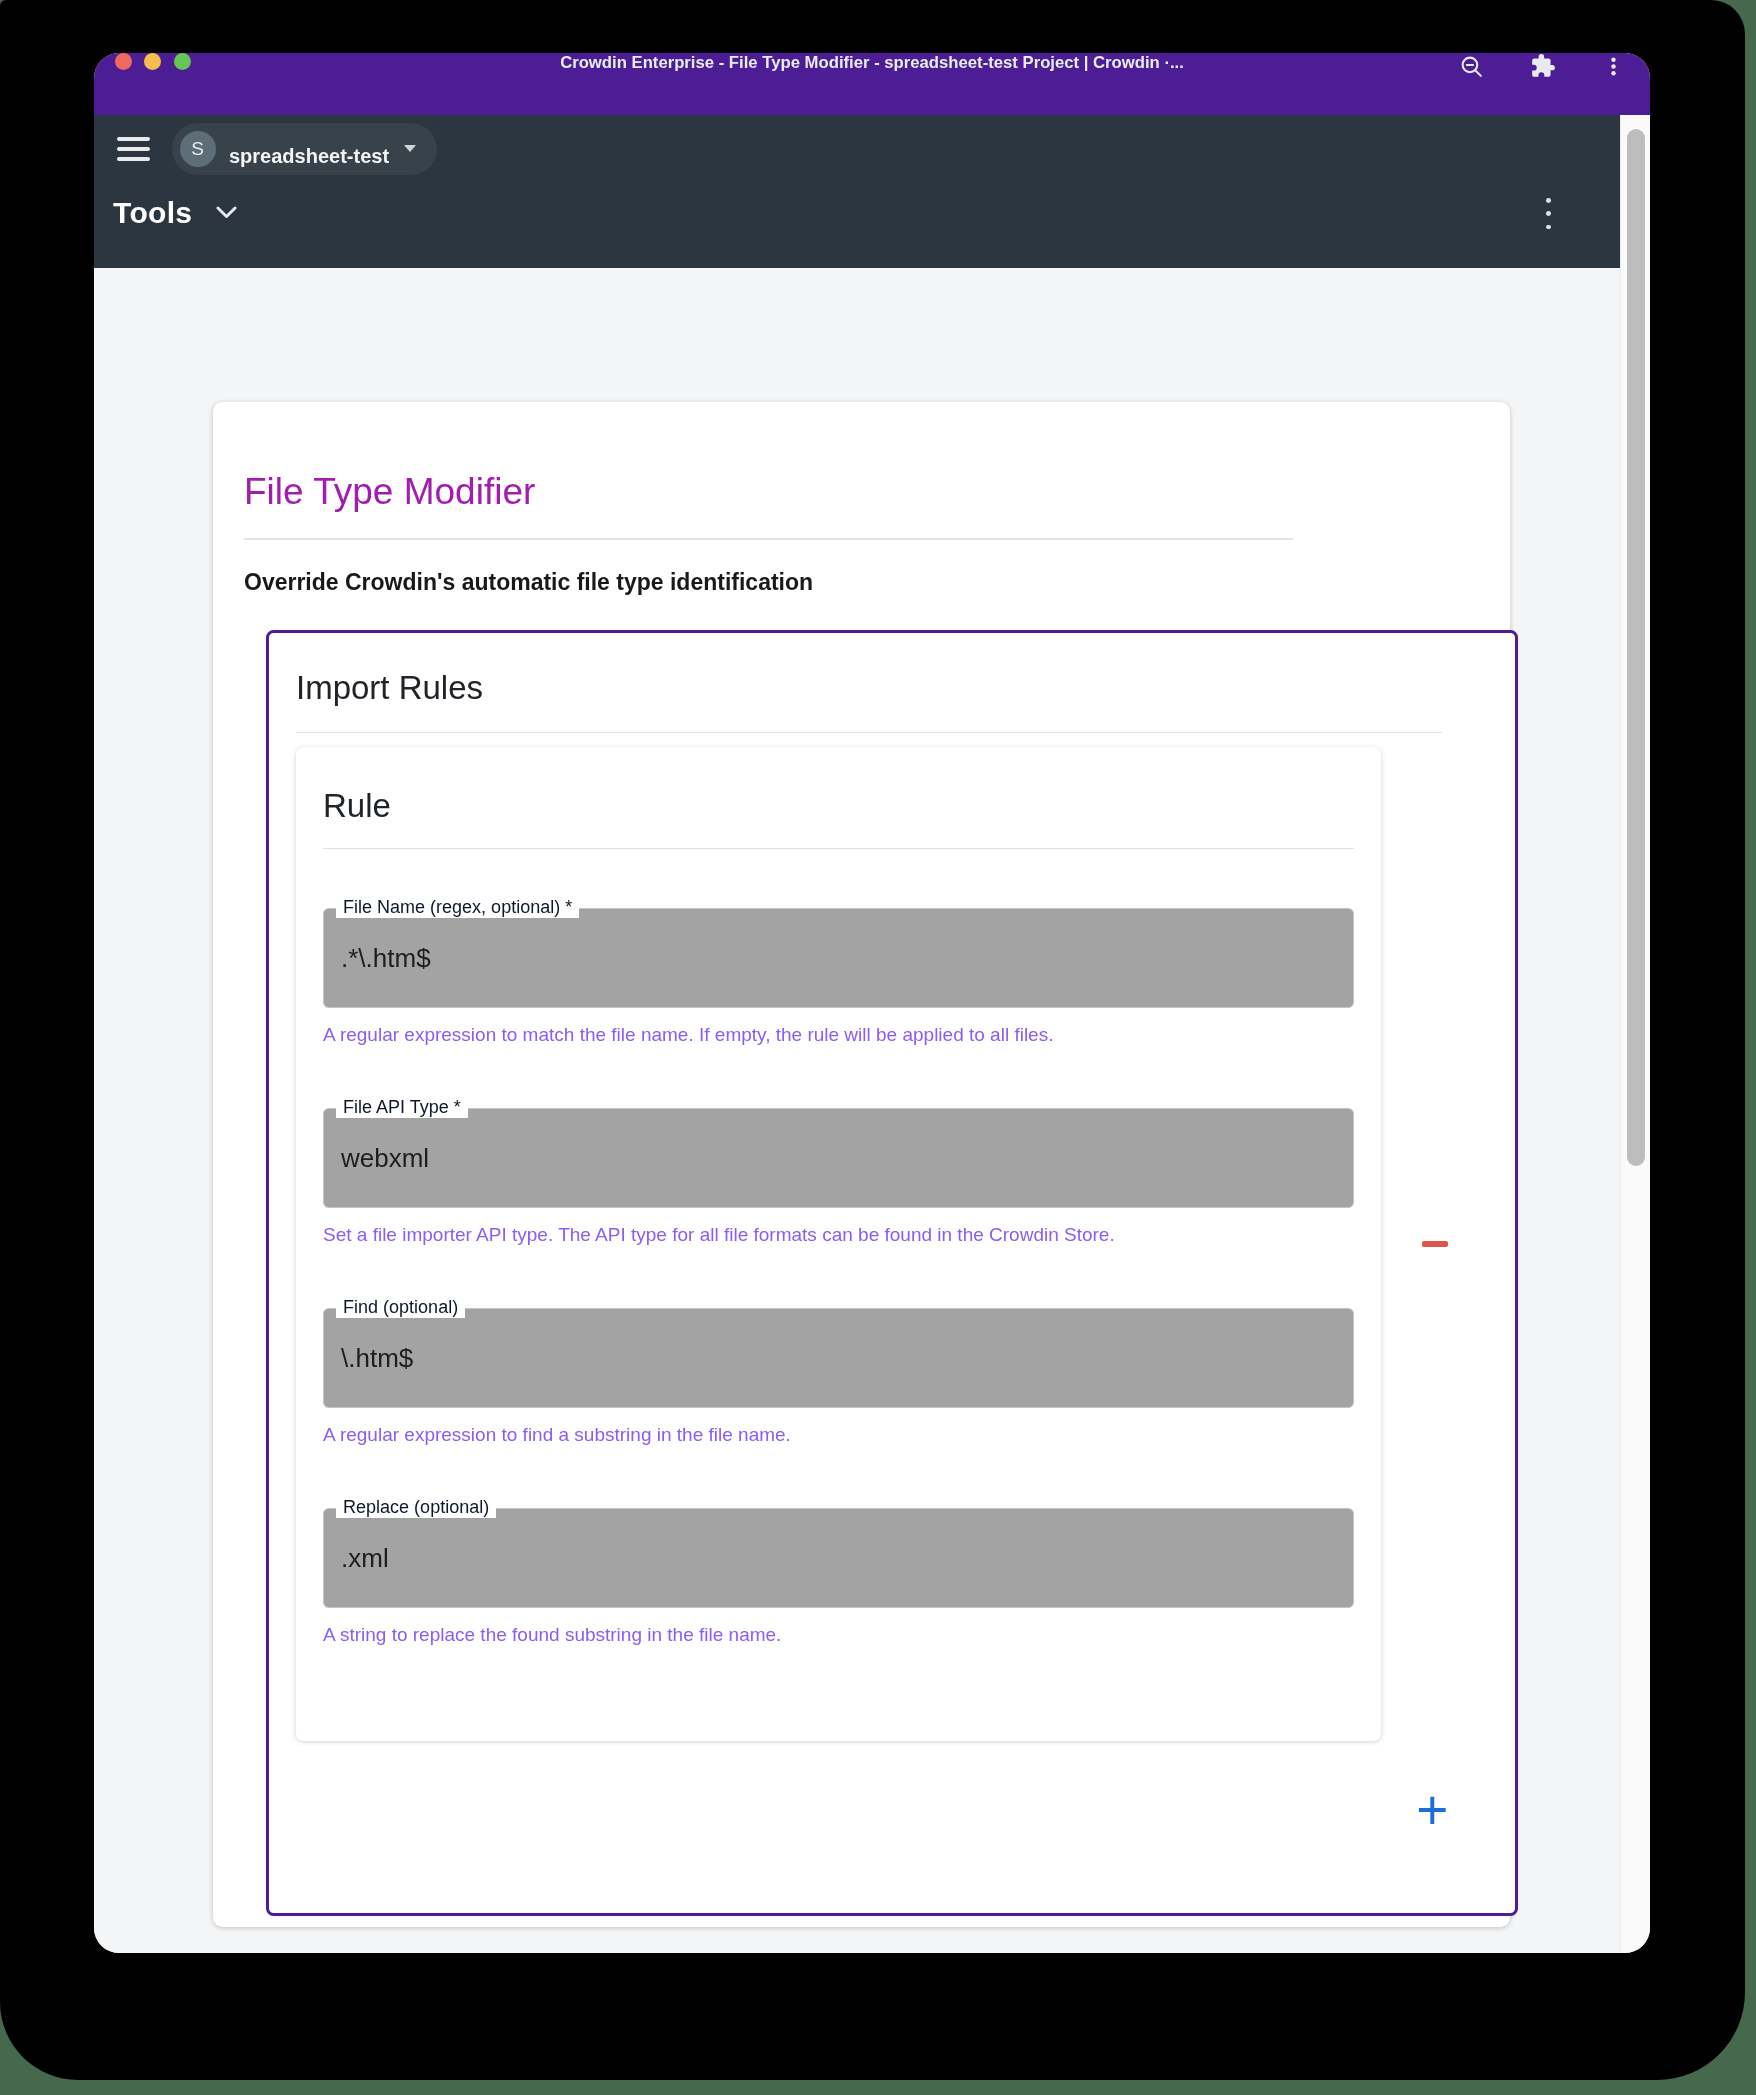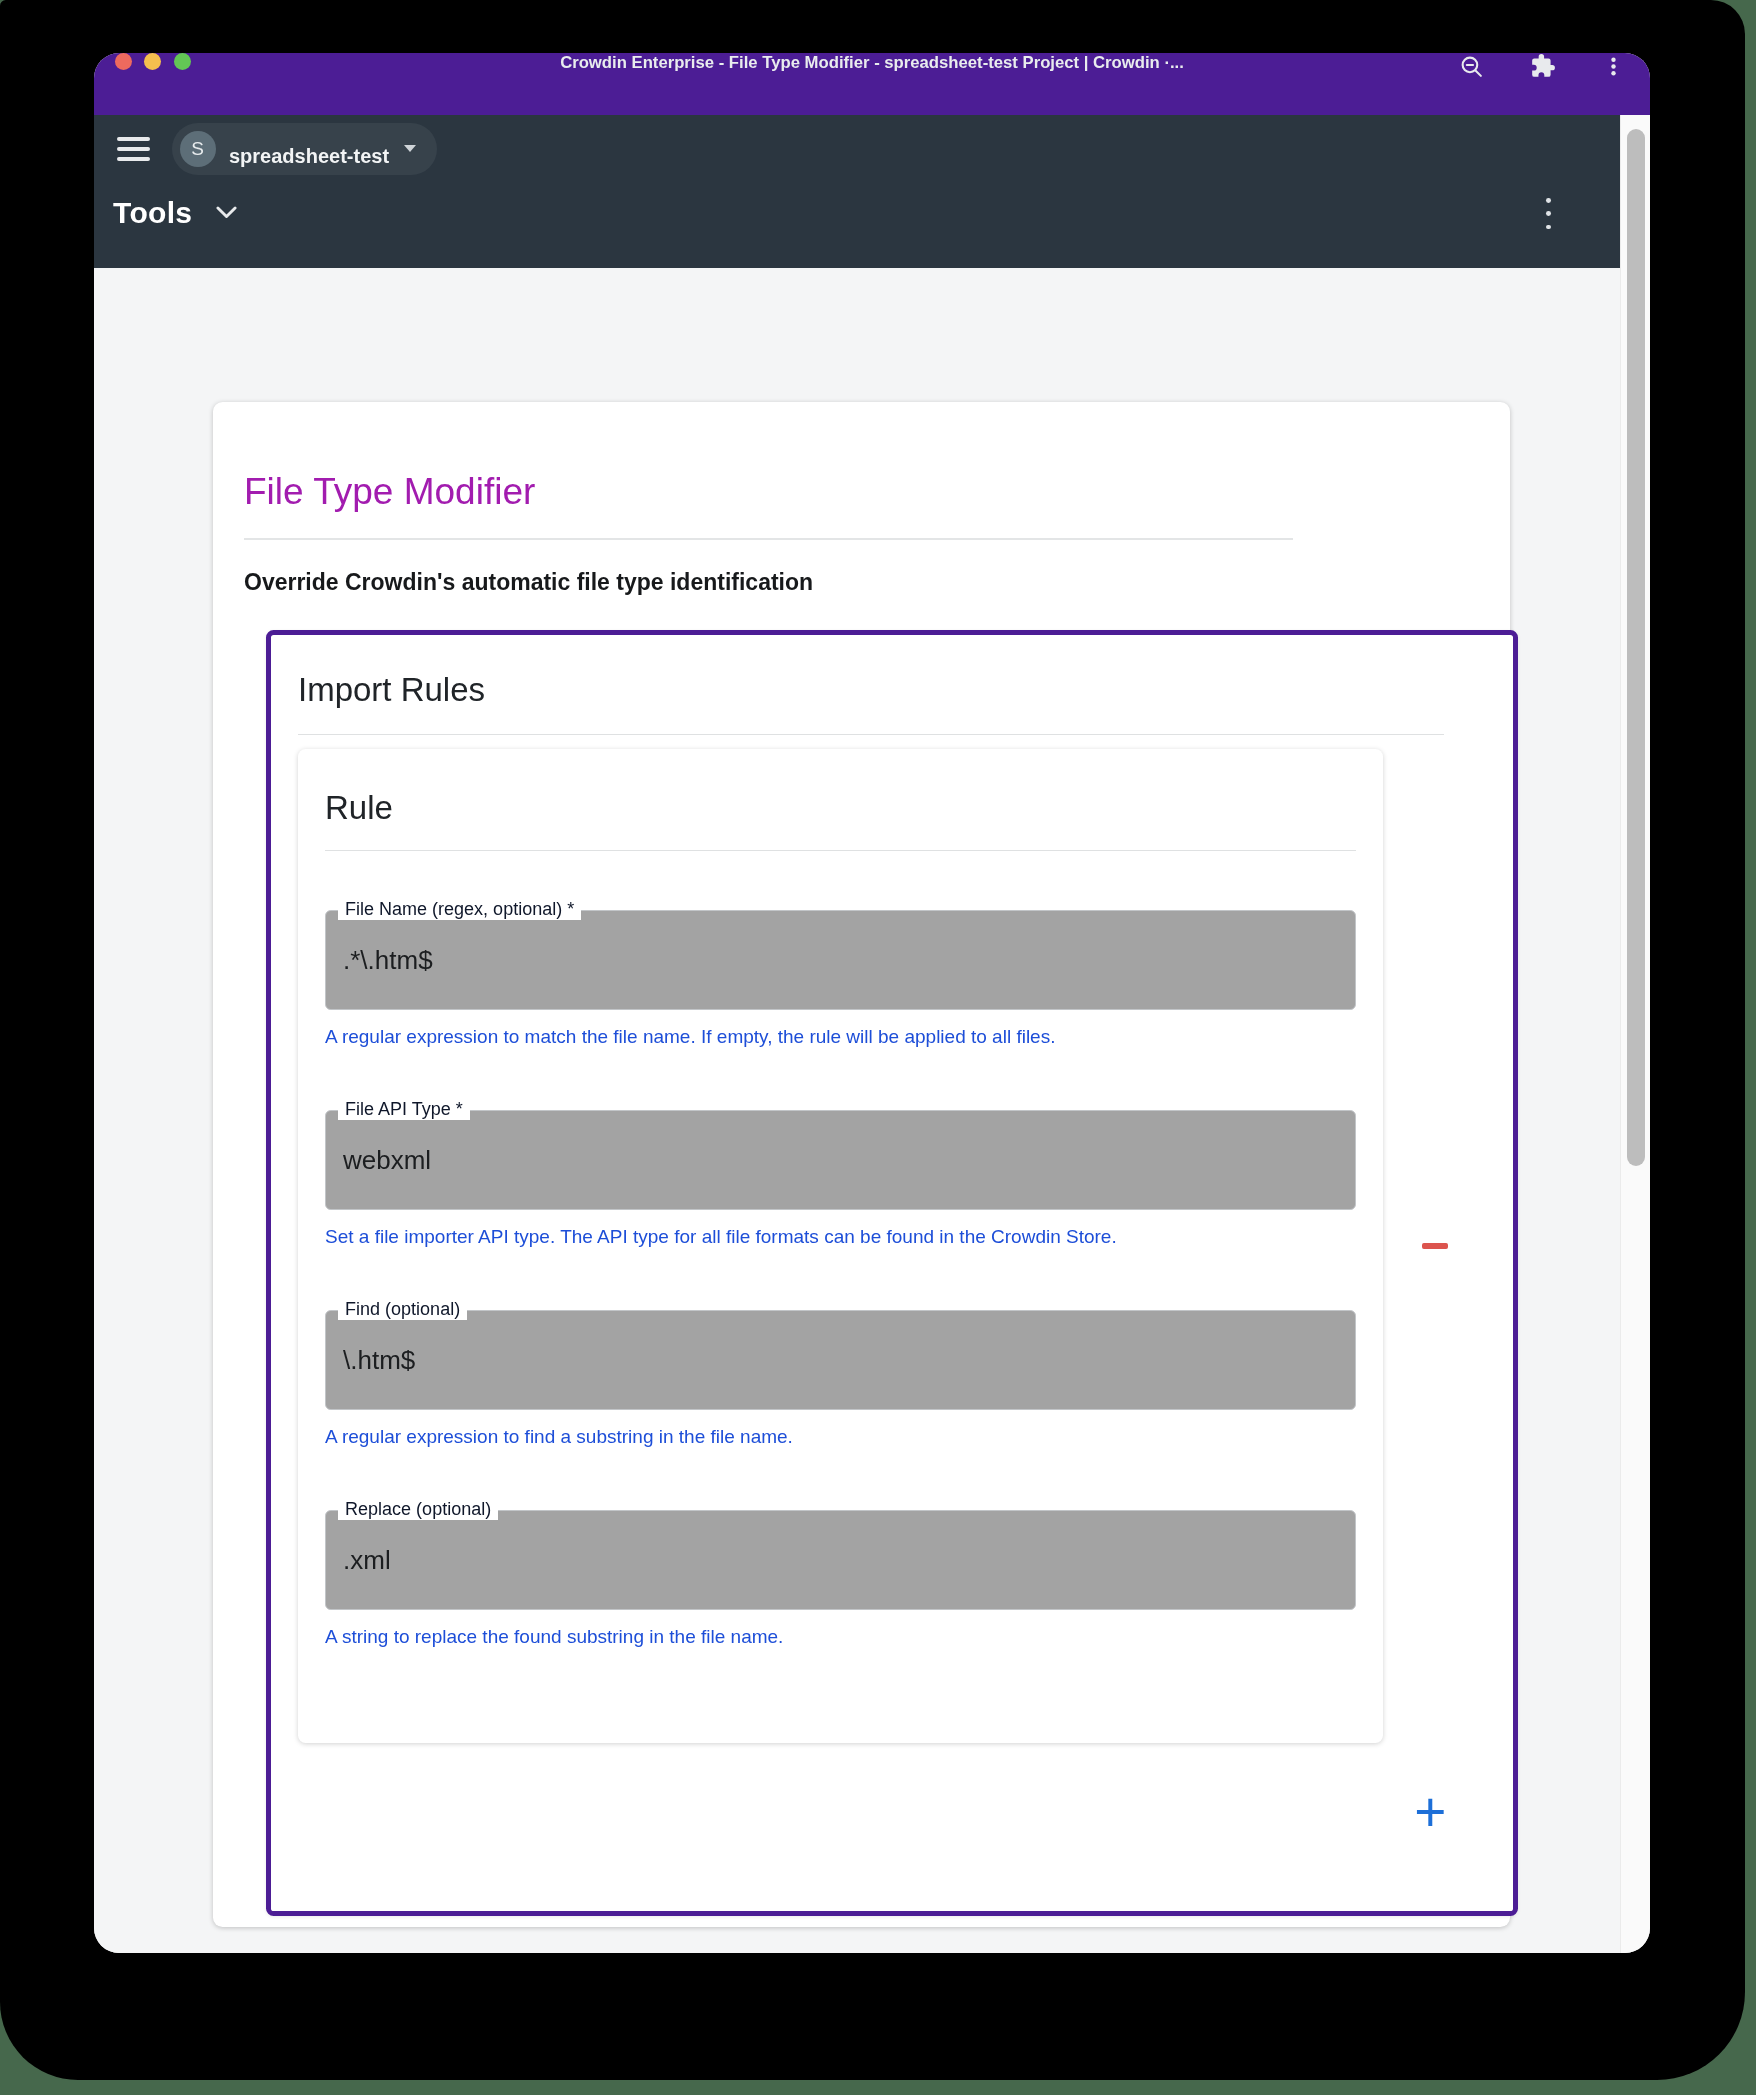--- a/index.html
+++ b/index.html
@@ -40,36 +40,36 @@
   .tools-label{font-size:30px;font-weight:700;letter-spacing:0.3px;}
   
   .bodyarea{flex:1;background:#f4f5f6;position:relative;}
   .panel{position:absolute;left:119px;top:134px;width:1297px;height:1525px;background:#fff;
          border-radius:9.6px;box-shadow:0 1px 4.8px rgba(0,0,0,.22);box-sizing:border-box;
          padding:69px 0 0 0;}
   .panel h1{margin:0 31px;font-size:37px;font-weight:400;color:#a21caf;}
   .hr-a{height:1.9px;background:#e3e5e6;margin:25px 0 0 31px;width:1049px;}
   .panel-sub{margin:29px 31px 0 31px;font-size:23px;font-weight:700;color:#17191b;}
   .card-import{margin:34px 0 0 53px;width:1252px;height:1286px;background:#fff;border-radius:7.6px;
-               border:5px solid #4c1d95;box-shadow:0 1px 3.8px rgba(0,0,0,.08);box-sizing:border-box;
+               border:3px solid #4c1d95;box-shadow:0 1px 3.8px rgba(0,0,0,.08);box-sizing:border-box;
                padding:27px;}
   .card-import h2{margin:9.6px 0 0 0;font-size:33px;font-weight:400;color:#202428;}
   .hr-b{height:1px;background:#dfe1e2;margin-top:25px;width:1146px;}
   .rule-row{display:flex;margin-top:13.4px;}
   .card-rule{width:1085px;height:994px;background:#fff;border-radius:7.6px;box-sizing:border-box;
              box-shadow:0 1px 5.7px rgba(0,0,0,.18);padding:27px;}
   .card-rule h3{margin:13.4px 0 0 0;font-size:33px;font-weight:400;color:#202428;}
   .hr-c{height:1px;background:#dfe1e2;margin-top:23px;width:1031px;}
   .field{position:relative;margin-top:59px;}
   .field input{width:100%;height:100px;box-sizing:border-box;border:1.4px solid #c2c5c8;
                border-radius:5.7px;background:#a3a3a3;font-family:"Liberation Sans",sans-serif;
                font-size:26px;color:#1c1e20;padding:0 17px;outline:none;}
   .field .flabel{position:absolute;top:-11.5px;left:13.4px;background:#fff;padding:0 6.7px;
                  font-size:18px;color:#0f172a;}
-  .helper{margin-top:11.5px;font-size:19px;color:#1d4ed8;line-height:1.55;max-width:975px;}
+  .helper{margin-top:11.5px;font-size:19px;color:#8b5cf6;line-height:1.55;max-width:975px;}
   .minus-col{flex:1;display:flex;align-items:center;justify-content:center;}
   .btn-minus{width:26px;height:5.7px;border-radius:1.9px;background:#dc544e;cursor:pointer;}
   .plus-row{display:flex;justify-content:flex-end;margin:44px 34px 0 0;}
   .btn-plus{font-size:55px;font-weight:300;color:#1d6fd8;line-height:50px;cursor:pointer;
             padding:0 5.7px;}
   
   .scrollcol{width:30px;background:#fafafa;border-left:1px solid #ebebeb;position:relative;
              box-sizing:border-box;}
   .thumb{position:absolute;top:14.3px;right:4.8px;width:18px;height:1037px;background:#bdbdbd;
          border-radius:9.6px;}

